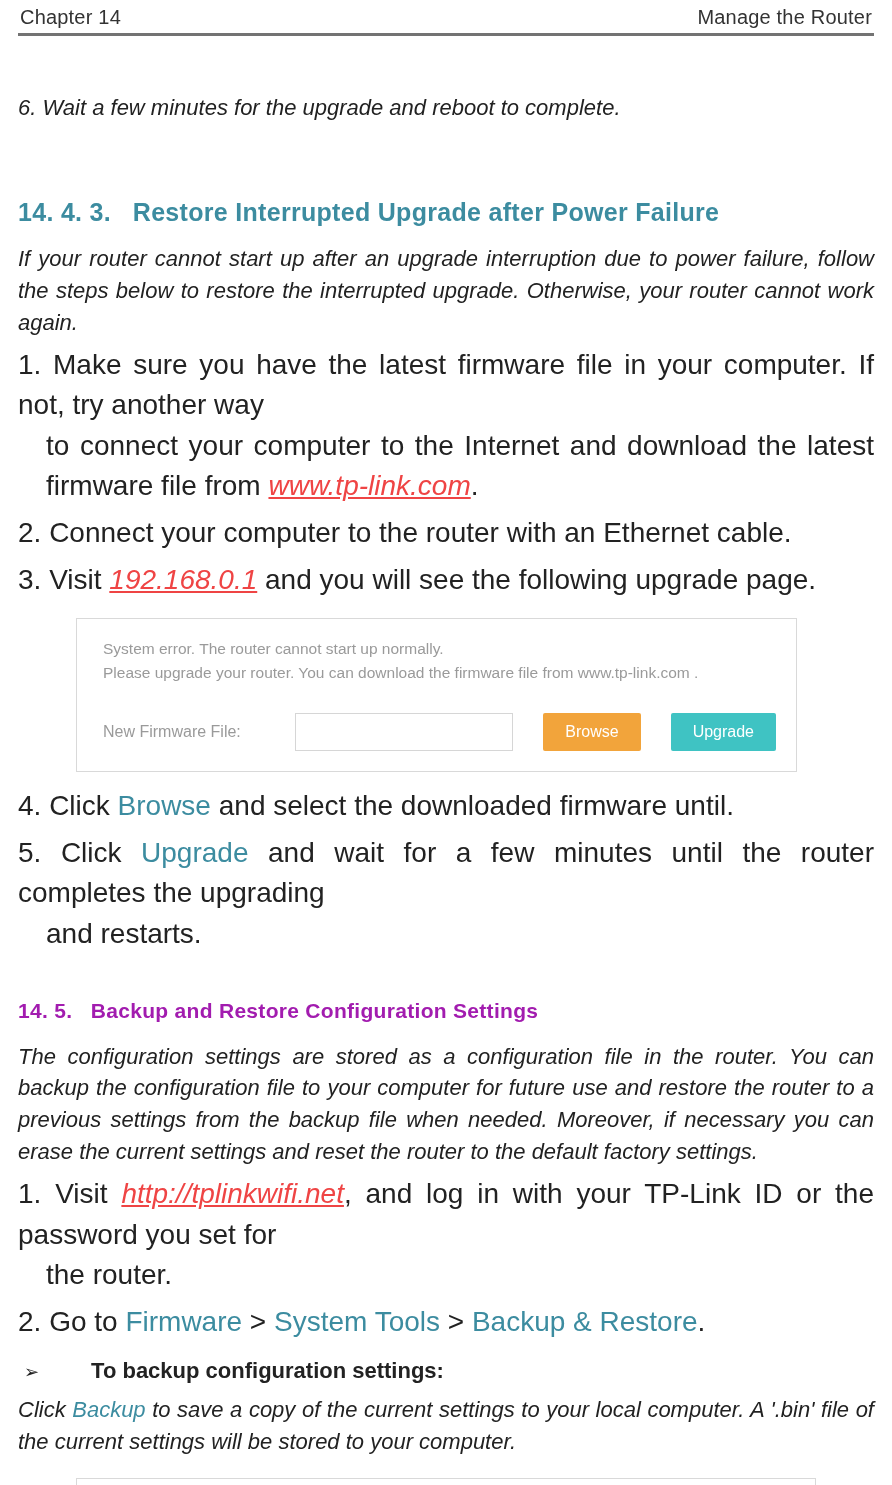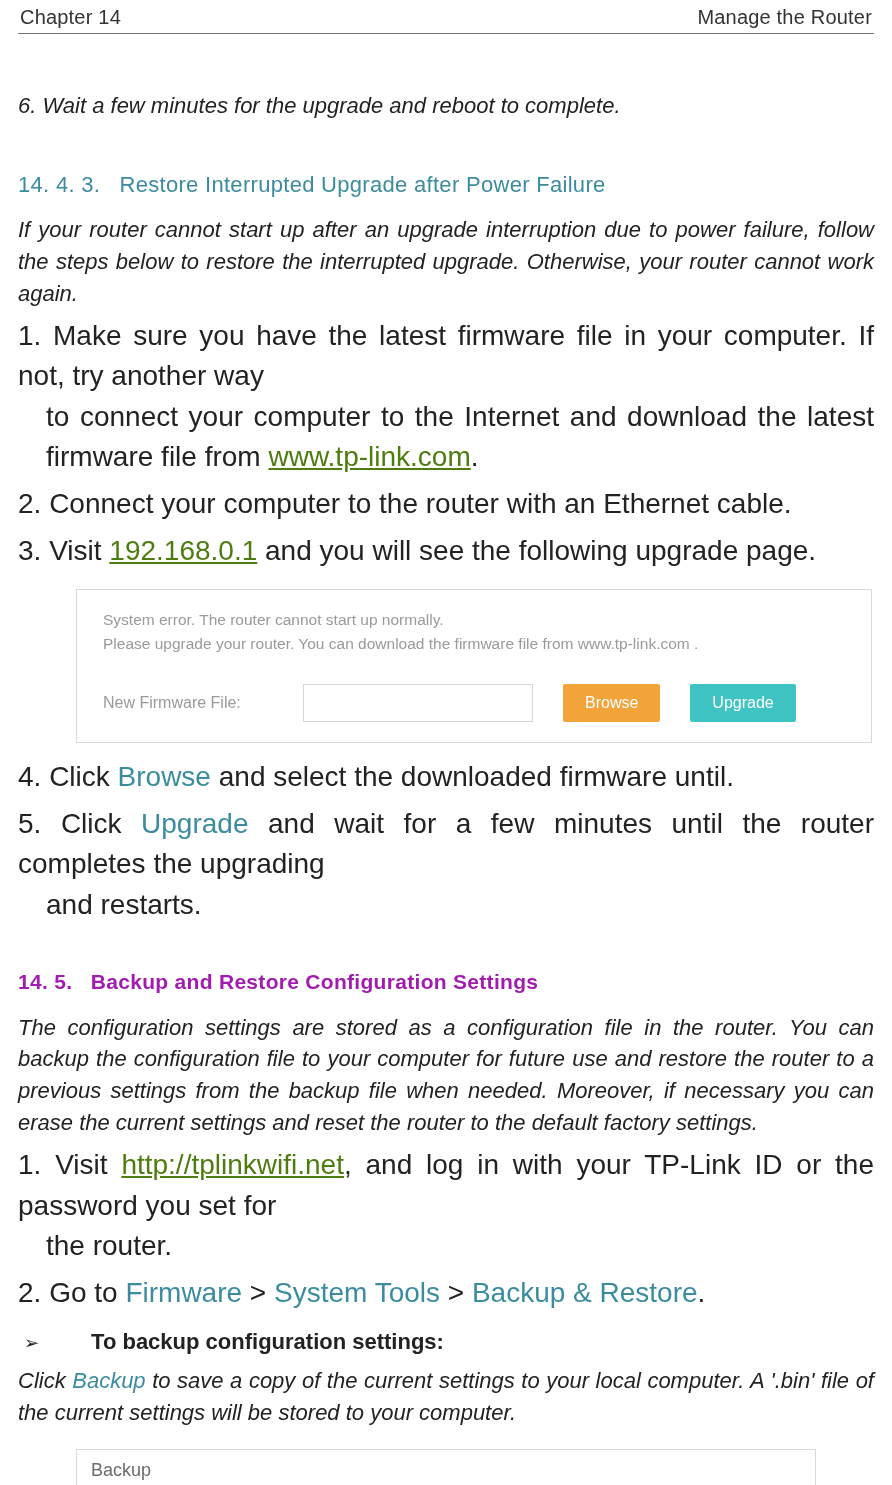--- a/index.html
+++ b/index.html
@@ -12,58 +12,58 @@
   .page {
     width: 892px;
     min-height: 1485px;
     padding: 0 18px 18px 18px;
     position: relative;
   }
   .header {
     display: flex;
     justify-content: space-between;
     padding: 6px 2px 4px 2px;
-    border-bottom: 1px solid #737373;
+    border-bottom: 3px solid #737373;
     font-size: 20px;
     color: #333;
     letter-spacing: 0.2px;
   }
   .content { padding-top: 56px; }
   .bodytext {
     font-size: 22px;
     line-height: 1.45;
     color: #222;
     text-align: justify;
     margin-bottom: 6px;
     font-style: italic;
   }
   .h3 {
     color: #3c8ca0;
-    font-size: 22px;
-    font-weight: 400;
-    margin-top: 50px;
+    font-size: 25px;
+    font-weight: 700;
+    margin-top: 74px;
     margin-bottom: 16px;
     letter-spacing: 0.3px;
   }
   .h2 {
     color: #a21caf;
     font-size: 21px;
     font-weight: 600;
     margin-top: 44px;
     margin-bottom: 18px;
     letter-spacing: 0.3px;
   }
-  .link { text-decoration: underline; color: #4d7c0f; }
+  .link { text-decoration: underline; color: #ef4444; font-style: italic; }
   .teal { color: #3c8ca0; }
   .step-list .step { margin-bottom: 6px; font-size: 28px; line-height: 1.45; text-align: justify; }
   .step-list .step .cont { display: block; padding-left: 28px; }
   .screenshot-box {
     border: 1px solid #d9d9d9;
     margin: 18px 0 14px 58px;
-    width: 796px;
+    width: 721px;
     padding: 18px 20px 20px 26px;
     font-family: Arial, sans-serif;
   }
   .ss-text { color: #9a9a9a; font-size: 15.5px; line-height: 1.55; }
   .ss-row {
     display: flex;
     align-items: center;
     margin-top: 28px;
     gap: 30px;
   }

